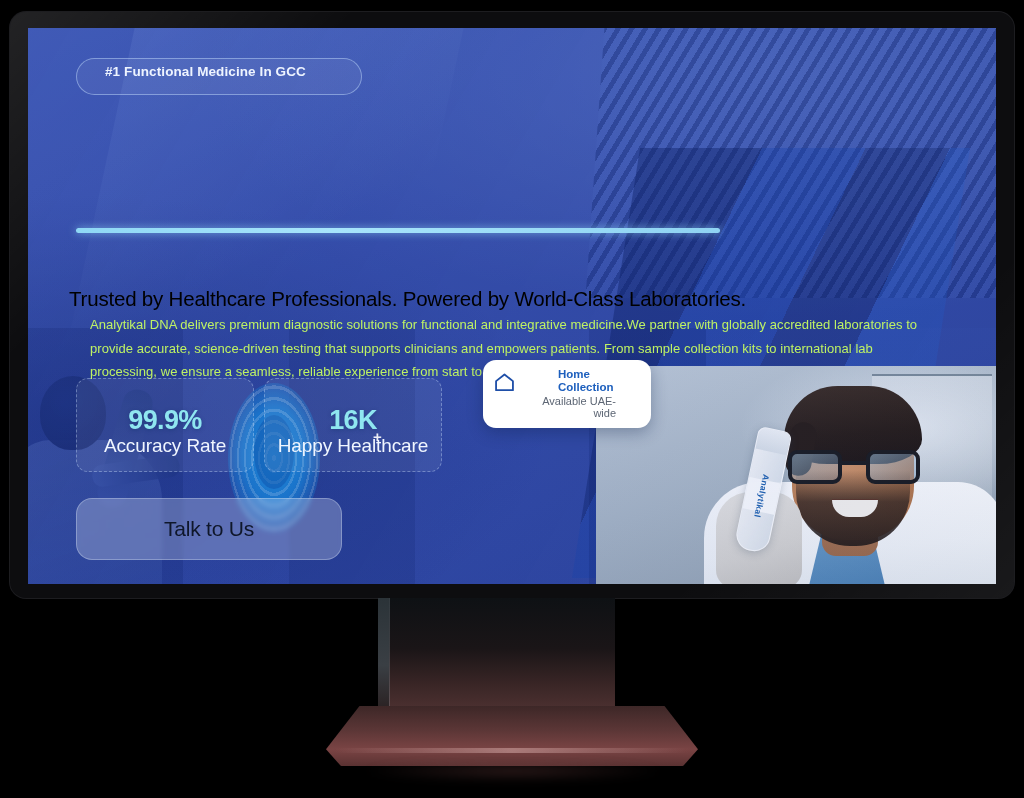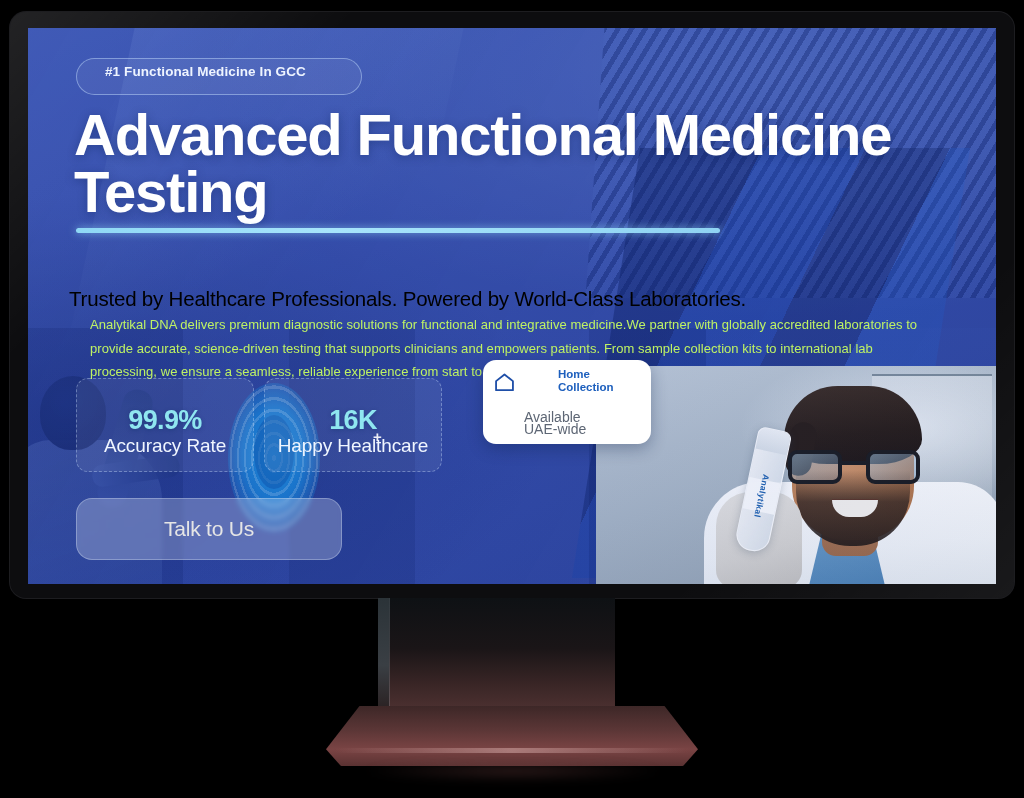--- a/index.html
+++ b/index.html
@@ -189,21 +189,21 @@
     color:#ffffff; font-size:15px; font-weight:bold; opacity:.9;
   }
 
   
   .cta{
     position:absolute; left:48px; top:470px;
     width:266px; height:62px;
     border-radius:16px;
     background:rgba(238,245,255,.26);
     border:1px solid rgba(235,244,255,.30);
-    color:#e5e5e5; font-size:21px;
+    color:#0f172a; font-size:21px;
     display:flex; align-items:center; justify-content:center;
     letter-spacing:-.2px;
     backdrop-filter:blur(2px);
     cursor:pointer;
   }
 
   
   .photo{
     position:absolute; right:0; top:338px; width:400px; height:218px;
     overflow:hidden;
@@ -314,21 +314,21 @@
   .float-card{
     position:absolute; left:455px; top:332px;
     width:168px; min-height:52px;
     background:#ffffff; border-radius:13px;
     box-shadow:0 5px 16px rgba(12,30,70,.32);
     display:flex; gap:8px; align-items:flex-start;
     padding:8px 9px 9px 10px;
   }
   .fc-icon{ flex:0 0 auto; width:23px; height:23px; margin-top:3px; }
   .fc-title{ color:#1d5fbd; font-size:11.5px; font-weight:bold; line-height:13px;padding-left:34px; }
-  .fc-sub{ color:#5d6674; font-size:14px; line-height:12px; margin-top:17px; max-width:92px; }
+  .fc-sub{ color:#5d6674; font-size:11px; line-height:12px; margin-top:1px; max-width:92px;text-align:right; }
 
   
   .neck{
     position:absolute; left:389px; top:598px; width:226px; height:112px;
     background:linear-gradient(180deg,#0e1114 0%,#1a1517 45%,#3a2626 78%,#4d3131 100%);
     border-left:1px solid rgba(150,170,180,.28);
   }
   .neck-edge{
     position:absolute; left:378px; top:598px; width:11px; height:112px;
     background:linear-gradient(180deg,#2b3338 0%,#3a3f44 60%,#2a2122 100%);
@@ -399,21 +399,20 @@
         </div>
         <div class="photo-tint"></div>
       </div>
 
       <div class="fingerprint"></div>
 
       <div class="content">
 
         <div class="badge">#1 Functional Medicine In GCC</div>
 
-        <h1 class="headline">Advanced Functional Medicine Testing</h1>
 
         <div class="divider"></div>
 
         <div class="subhead">Trusted by Healthcare Professionals. Powered by World-Class Laboratories.</div>
 
         <p class="paragraph">Analytikal DNA delivers premium diagnostic solutions for functional and integrative medicine.We partner with globally accredited laboratories to provide accurate, science-driven testing that supports clinicians and empowers patients. From sample collection kits to international lab processing, we ensure a seamless, reliable experience from start to finish.</p>
 
         <div class="stats">
           <div class="stat-card">
             <div class="stat-value">99.9%</div>

